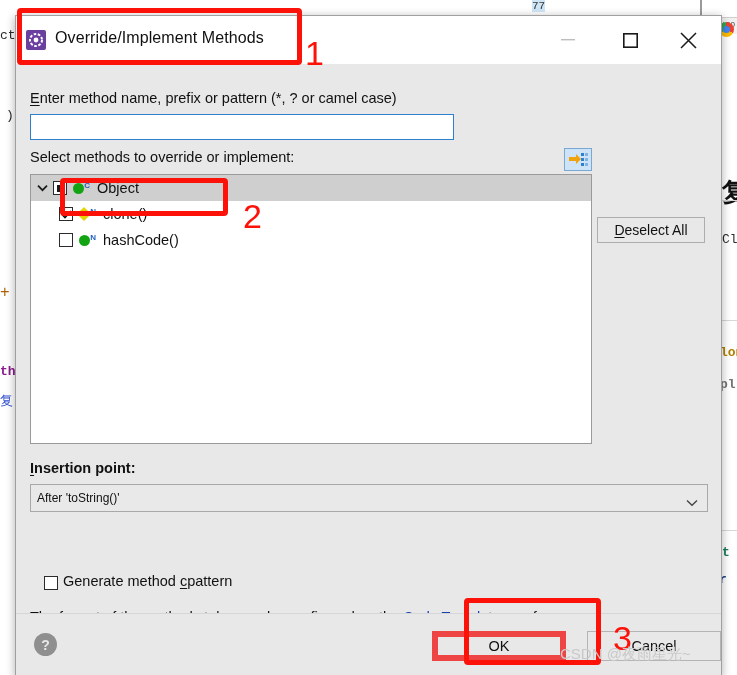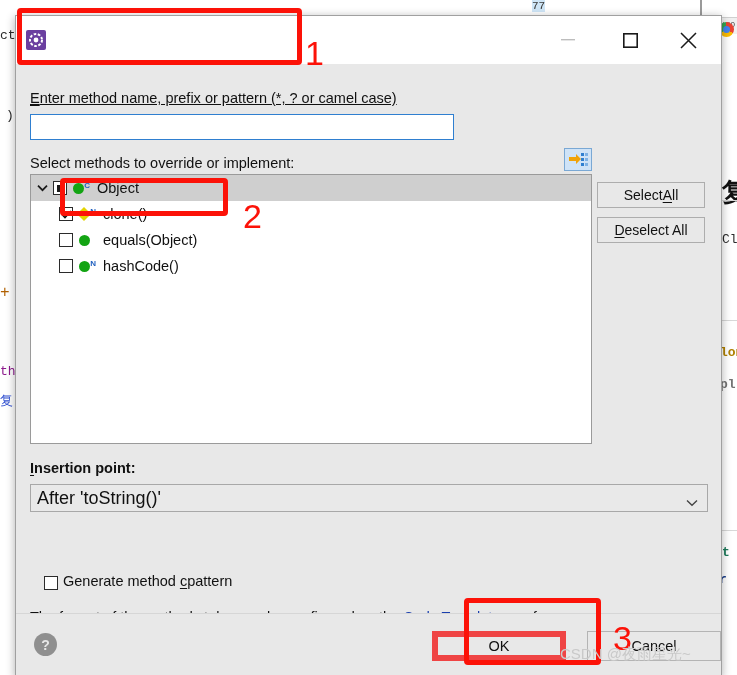--- a/index.html
+++ b/index.html
@@ -95,21 +95,21 @@
   }
   #btn-selectall{left:581px;top:118px;}
   #btn-deselectall{left:581px;top:153px;}
 
   
   #combo{
     position:absolute;left:14px;top:420px;width:678px;height:28px;
     background:#e9e9e9;border:1px solid #a8a8a8;box-sizing:border-box;
     display:flex;align-items:center;
   }
-  #combo .val{font-size:18px;color:#111;padding-left:6px;}
+  #combo .val{font-size:12px;color:#111;padding-left:6px;}
   #combo .chev{position:absolute;right:9px;top:8px;}
 
   
   #gen-cb{position:absolute;left:28px;top:512px;width:14px;height:14px;border:1px solid #2b2b2b;background:#fff;box-sizing:border-box;}
 
   .link{color:#1a3fae;text-decoration:underline;}
 
   
   #infoicon{position:absolute;left:33px;top:581px;font-size:14px;font-weight:bold;color:#1b7ad4;font-family:"Liberation Serif",serif;}
 
@@ -132,21 +132,21 @@
       font-family:"Liberation Sans",sans-serif;}
 </style>
 </head>
 <body>
 
 <div id="bg">
   <div class="bg-editor-left"></div>
 
   <div class="bg-codeline" style="left:0px;top:28px;color:#2a2a2a;">ctD</div>
   <div class="bg-codeline" style="left:6px;top:108px;color:#2a2a2a;">)</div>
-  <div class="bg-codeline" style="left:0px;top:364px;color:#8c1a8c;font-weight:normal;">th</div>
+  <div class="bg-codeline" style="left:0px;top:364px;color:#8c1a8c;font-weight:bold;">th</div>
   <div class="bg-codeline" style="left:0px;top:392px;color:#2f4fd0;">复</div>
   <div class="bg-codeline" style="left:0px;top:284px;width:20px;color:#b06000;font-size:16px;">+</div>
 
   <div class="bg-codeline" style="left:722px;top:175px;font-size:26px;font-weight:bold;color:#111;">复</div>
   <div class="bg-codeline" style="left:720px;top:345px;color:#b08000;font-weight:bold;">lon</div>
   <div class="bg-codeline" style="left:720px;top:377px;color:#737373;font-weight:bold;">pl</div>
   <div class="bg-codeline" style="left:722px;top:545px;color:#1b7a5a;font-weight:bold;">t</div>
   <div class="bg-codeline" style="left:719px;top:572px;color:#1b3f8a;font-weight:bold;">r .</div>
   <div class="bg-codeline" style="left:722px;top:232px;color:#2a2a2a;">Clo</div>
 
@@ -171,45 +171,46 @@
 
 <div id="dialog">
 
   <div id="titlebar">
     <div class="title-icon">
       <svg width="14" height="14" viewBox="0 0 14 14">
         <circle cx="7" cy="7" r="6" fill="none" stroke="#ffffff" stroke-width="2" stroke-dasharray="2.6 1.6"></circle>
         <circle cx="7" cy="7" r="2.4" fill="#ffffff"></circle>
       </svg>
     </div>
+    <div class="title-text">Override/Implement Methods</div>
 
     <div class="winbtn min">
       <svg width="14" height="2" viewBox="0 0 14 2">
           <rect width="14" height="1.4" fill="#bdbdbd"></rect>
         </svg>
     </div>
     <div class="winbtn max">
       <svg width="15" height="15" viewBox="0 0 15 15">
           <rect x="0.8" y="0.8" width="13.4" height="13.4" fill="none" stroke="#1a1a1a" stroke-width="1.6"></rect>
         </svg>
     </div>
     <div class="winbtn close">
       <svg width="17" height="17" viewBox="0 0 17 17">
           <path d="M1 1 L16 16 M16 1 L1 16" stroke="#1a1a1a" stroke-width="1.5" fill="none"></path>
         </svg>
     </div>
   </div>
 
   <div id="dlgbody">
 
-    <div class="lbl" style="left:14px;top:26px;text-decoration:underline;"><span class="mn">E</span><span>nter method name, prefix or pattern (*, ? or camel case)</span></div>
+    <div class="lbl" style="left:14px;top:26px;"><span class="mn">E</span><span>nter method name, prefix or pattern (*, ? or camel case)</span></div>
 
     <input id="filter-input" type="text" value="" style="">
 
-    <div class="lbl" style="left:14px;top:91px;">Select methods to override or implement:</div>
+    <div class="lbl" style="left:14px;top:85px;">Select methods to override or implement:</div>
 
     <div id="tree-toolbtn">
       <svg width="19" height="15" viewBox="0 0 19 15">
         <path d="M0 5 h7 v-3 l5 5 -5 5 v-3 H0 Z" fill="#f0a30a"></path>
         <rect x="12" y="1" width="3" height="3" fill="#2f7fd0"></rect>
         <rect x="12" y="6" width="3" height="3" fill="#2f7fd0"></rect>
         <rect x="12" y="11" width="3" height="3" fill="#2f7fd0"></rect>
         <rect x="16" y="1" width="3" height="3" fill="#7fb2e5"></rect>
         <rect x="16" y="6" width="3" height="3" fill="#7fb2e5"></rect>
         <rect x="16" y="11" width="3" height="3" fill="#7fb2e5"></rect>
@@ -237,43 +238,31 @@
               <path d="M1 4.4 L4 7.6 L10 1" fill="none" stroke="#111" stroke-width="1.5"></path>
             </svg>
         </div>
         <div class="micon">
           <span class="diamond"></span>
             <span class="sup">N</span>
         </div>
         <div class="tlabel">clone()</div>
       </div>
 
-      <div class="trow" style="padding-left:28px;">
-        <div class="cbx"></div>
-        <div class="micon">
-          <span class="dot"></span>
-        </div>
-        <div class="tlabel">equals(Object)</div>
-      </div>
 
       <div class="trow" style="padding-left:28px;">
         <div class="cbx"></div>
         <div class="micon">
           <span class="dot"></span>
             <span class="sup">N</span>
         </div>
         <div class="tlabel">hashCode()</div>
       </div>
     </div>
 
-    <div class="sbtn" id="btn-selectall">
-        <span>Select </span>
-        <span class="mn">A</span>
-        <span>ll</span>
-      </div>
 
     <div class="sbtn" id="btn-deselectall">
         <span class="mn">D</span>
         <span>eselect All</span>
       </div>
 
     <div class="lbl" style="left:14px;top:396px;font-weight:bold;"><span class="mn">I</span><span>nsertion point:</span></div>
 
     <div id="combo">
       <span class="val">After 'toString()'</span>

